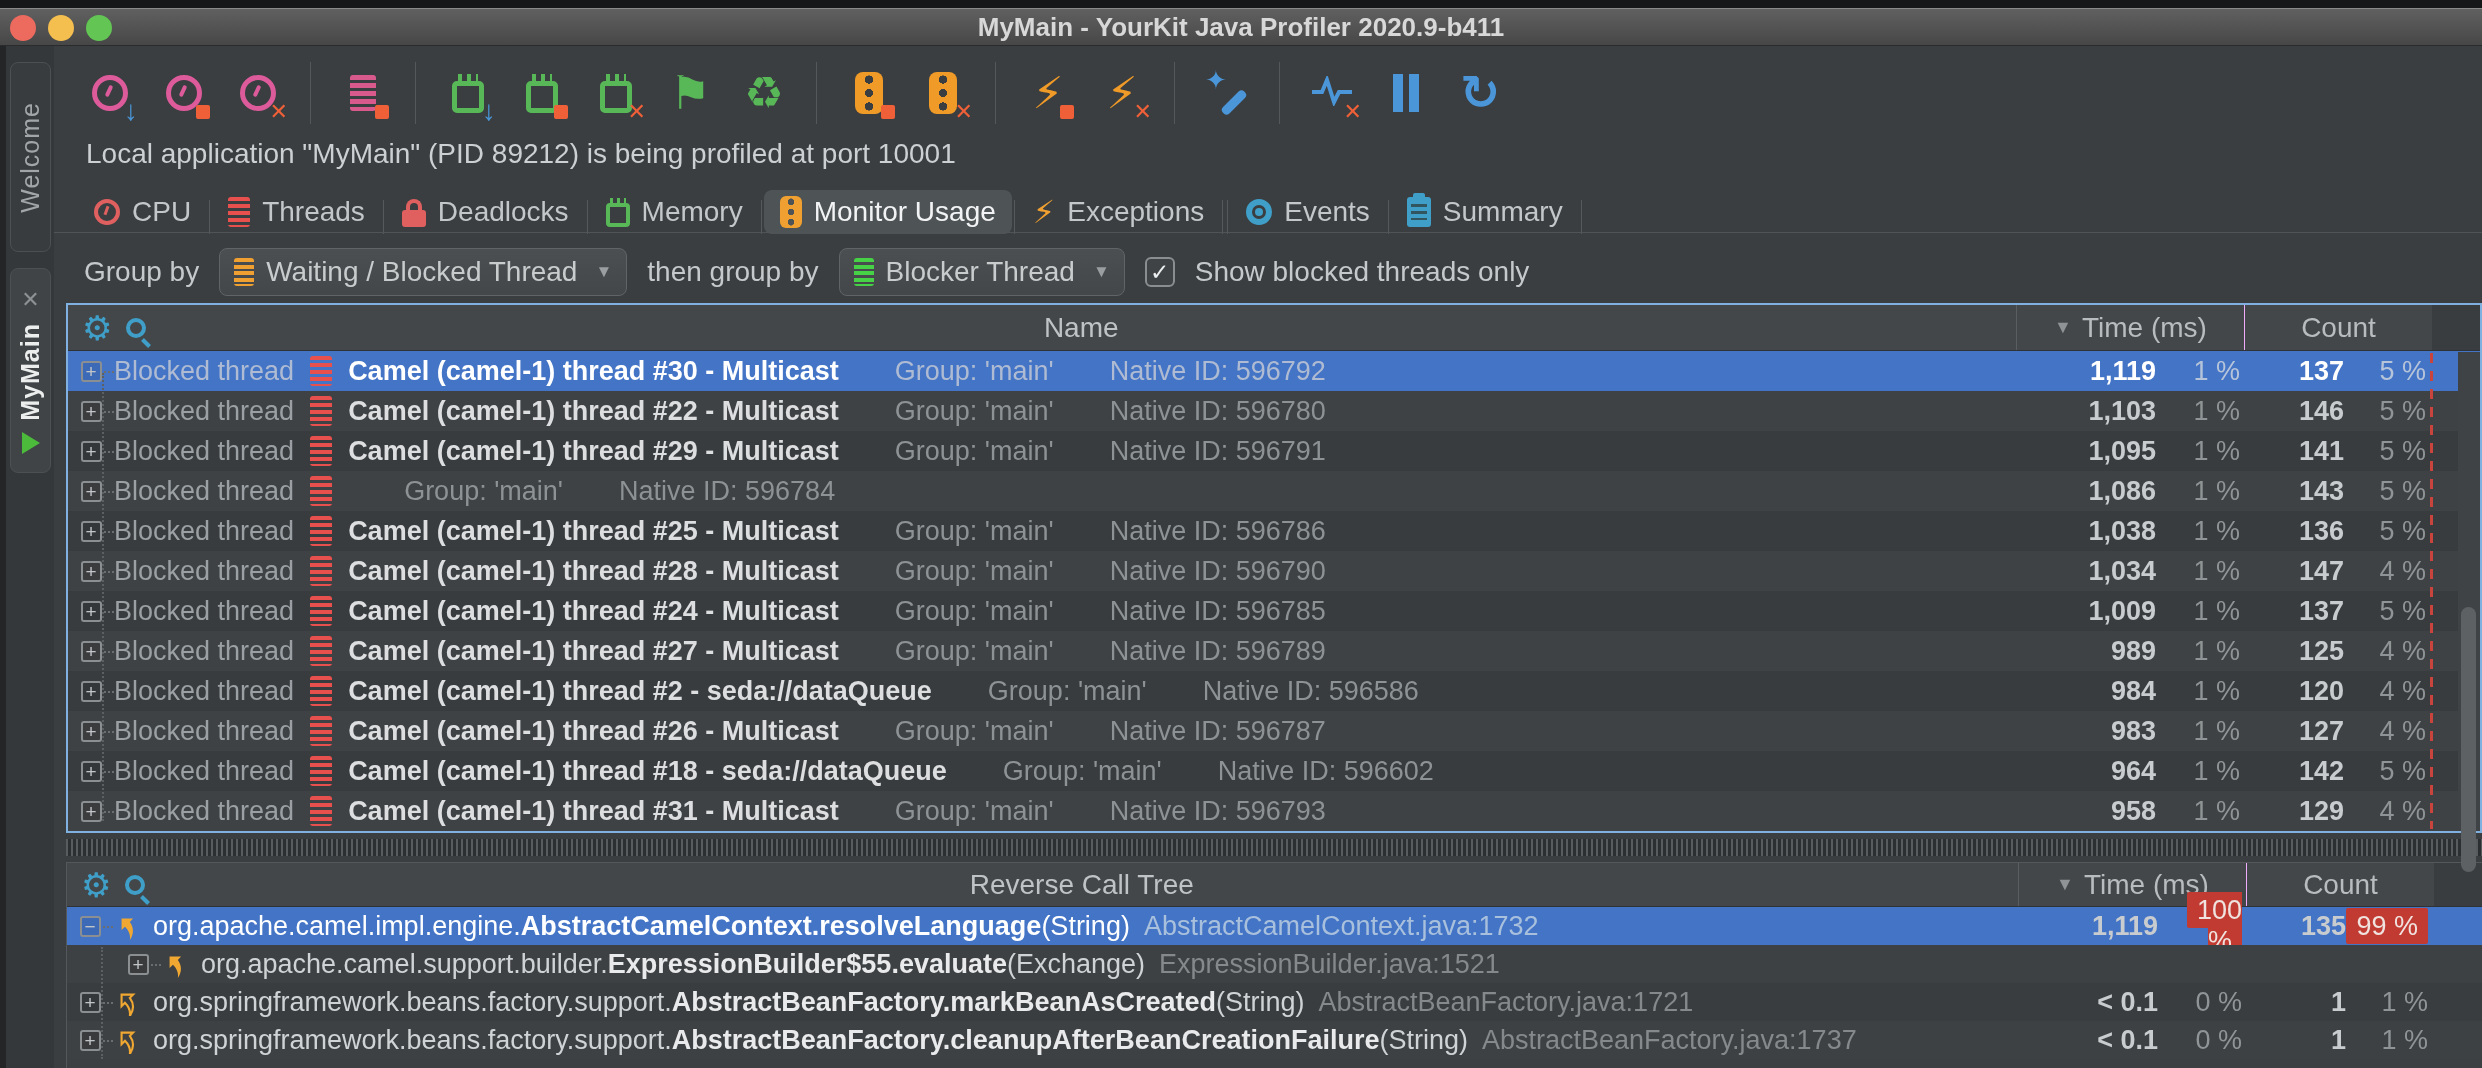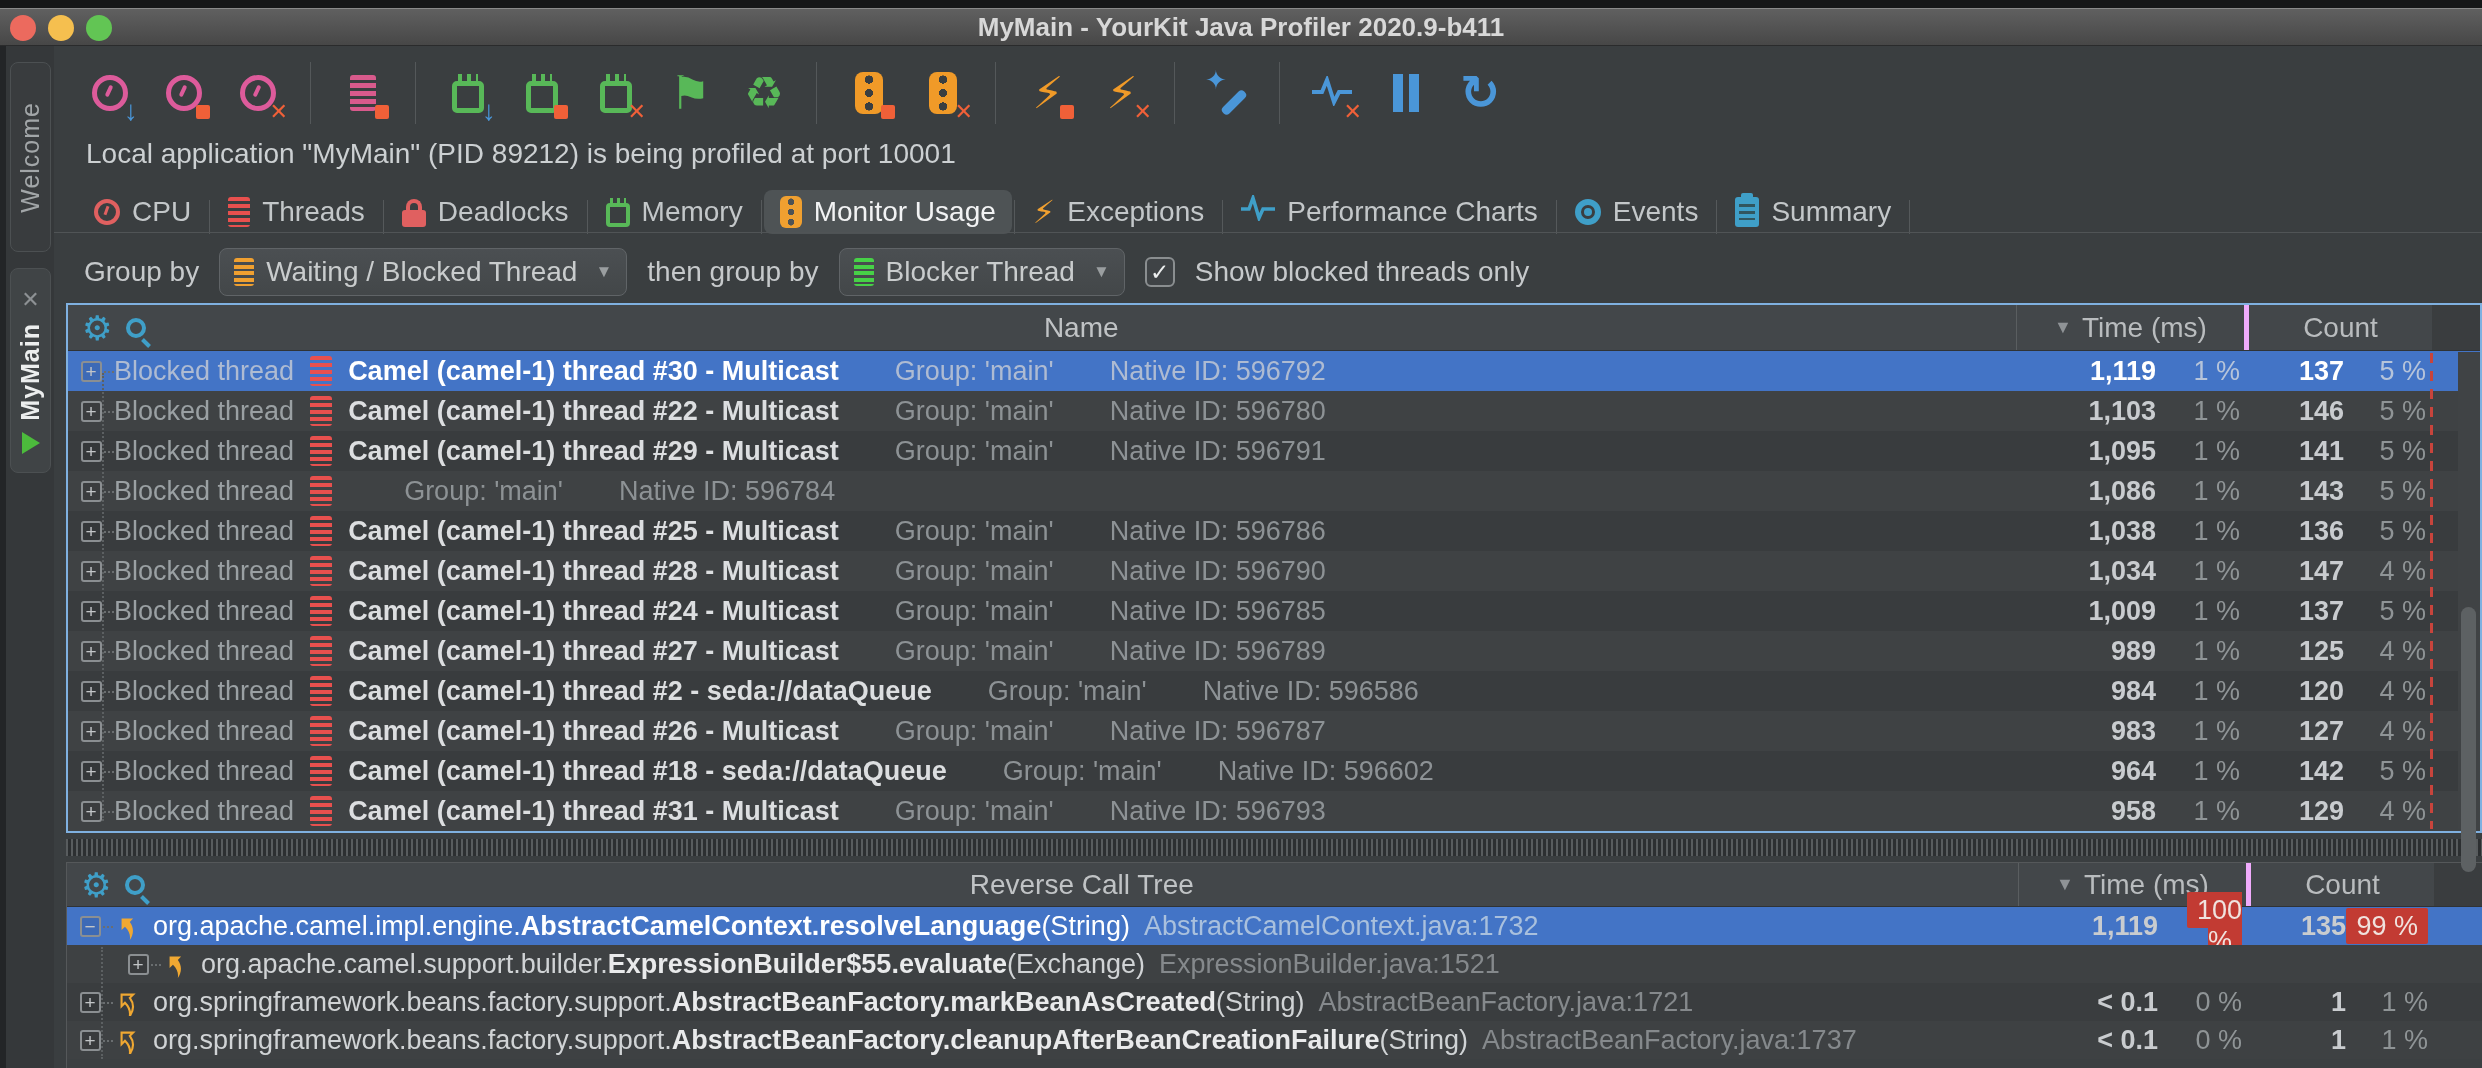--- a/index.html
+++ b/index.html
@@ -109,21 +109,21 @@
   .phead { height:46px; background:#43474a; display:flex; align-items:center; border-bottom:1px solid #303335; }
   .panel.bottom .phead { height:44px; }
   .ph-icons { display:flex; align-items:center; gap:14px; padding-left:14px; }
   .gear { color:#3f9fc8; font-size:34px; line-height:1; }
   .mag { position:relative; width:20px; height:20px; border:4px solid #3f9fc8; border-radius:50%; }
   .mag::after { content:""; position:absolute; left:14px; top:16px; width:4px; height:10px; background:#3f9fc8; transform:rotate(-45deg); }
   .ph-name { flex:1; text-align:center; color:#c0c3c5; font-size:28px; }
   .hcell { display:flex; align-items:center; justify-content:center; color:#b9bcbe; font-size:28px; gap:10px; }
   .hcell .sort { color:#8f9396; font-size:18px; }
   .h-time { width:228px; border-left:1px solid #5a5e60; align-self:stretch; }
-  .h-count { width:188px; border-left:5px solid #f0abfc; align-self:stretch; }
+  .h-count { width:188px; border-left:1px solid #f0abfc; align-self:stretch; }
   .h-pad { width:48px; align-self:stretch; background:#3a3d3f; }
 
   .rows { position:relative; }
   .trow { height:40px; display:flex; align-items:center; font-size:27px; position:relative; }
   .trow.dark { background:#393c3e; } .trow.light { background:#3f4244; }
   .trow.sel { background:#4374c6 !important; }
   .expand-cell { width:46px; display:flex; align-items:center; justify-content:center; flex:none; position:relative; }
   .expander { width:21px; height:21px; border:2px solid #8b8f92; border-radius:3px; color:#c2c5c7;
               font-size:19px; line-height:17px; text-align:center; background:rgba(0,0,0,0.08); position:relative; z-index:2;}
   .expander::after { content:""; position:absolute; left:21px; top:8px; width:10px; border-top:2px dotted #6a6e70; }
@@ -290,26 +290,20 @@
         <div class="tab selected">
           <span class="i-traffic"></span>
           <span>Monitor Usage</span>
         </div>
         <span class="tabsep"></span>
         <div class="tab">
           <span class="i-bolt">⚡</span>
           <span>Exceptions</span>
         </div>
         <span class="tabsep"></span>
-        <div class="tab">
-          <span><svg width="34" height="26" viewBox="0 0 34 26">
-              <polyline points="0,14 8,14 12,3 18,23 22,14 34,14" fill="none" stroke="#3f9fc8" stroke-width="3.5"></polyline>
-            </svg></span>
-          <span>Performance Charts</span>
-        </div>
         <span class="tabsep"></span>
         <div class="tab">
           <span class="i-eye"></span>
           <span>Events</span>
         </div>
         <span class="tabsep"></span>
         <div class="tab">
           <span class="i-clip"></span>
           <span>Summary</span>
         </div>

